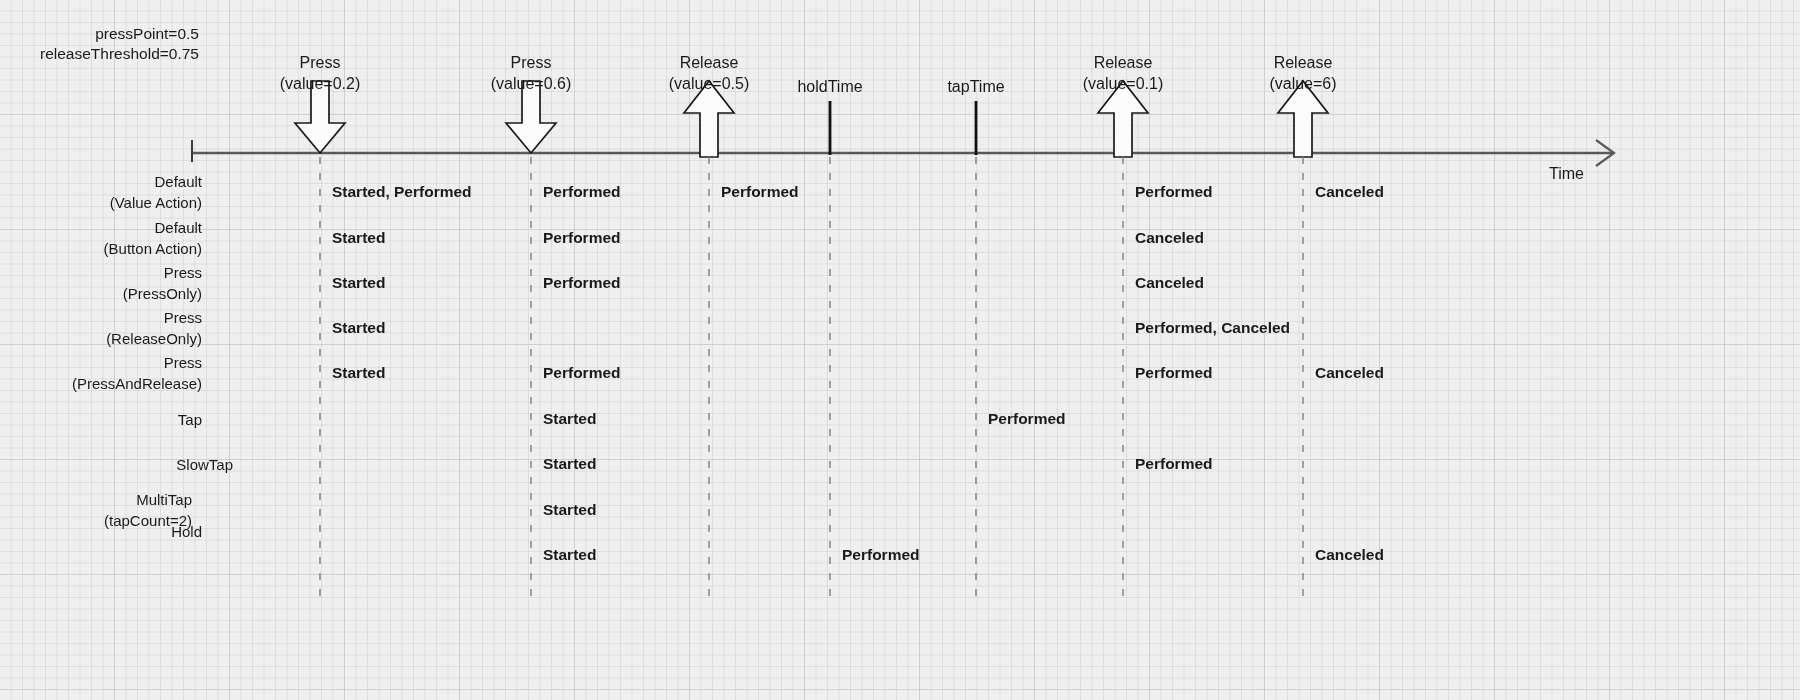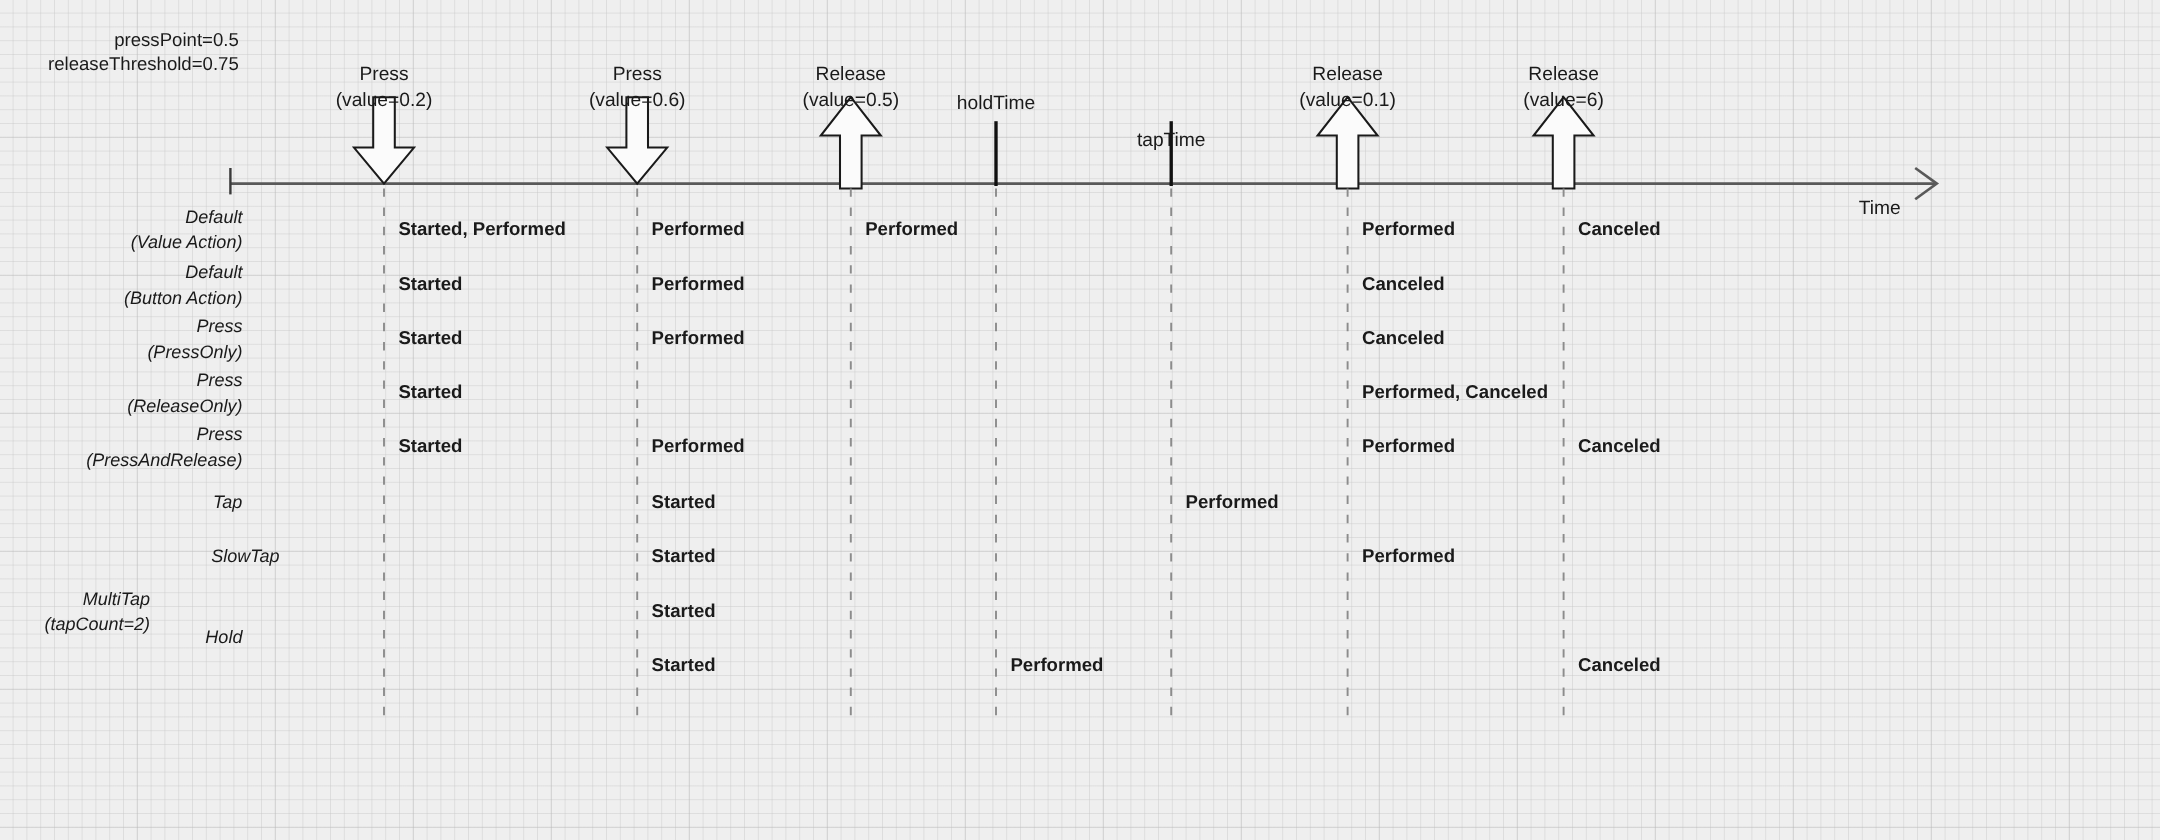--- a/index.html
+++ b/index.html
@@ -35,21 +35,20 @@
   .note div{white-space:nowrap;text-align:right;}
   .evt-label{
     font-size:16px;line-height:21px;text-align:center;
     transform:translateX(-50%);
   }
   .evt-label div{white-space:nowrap;}
   .axis-label{font-size:16px;left:1549px;top:165px;}
   .row-label{
     font-size:15px;line-height:21px;text-align:right;
     transform:translateY(-50%);
-    font-style:italic;
   }
   .cell{
     font-size:15.5px;transform:translateY(-50%);font-weight:bold;
   }
   svg{position:absolute;left:0;top:0;overflow:visible;}
 </style>
 </head>
 <body>
 
 <div id="grid"></div>
@@ -90,21 +89,21 @@
         <div>Press</div>
         <div>(value=0.6)</div>
       </div>
       <div class="txt evt-label" style="left: 709px; top: 52px;">
         <div>Release</div>
         <div>(value=0.5)</div>
       </div>
       <div class="txt evt-label" style="left: 830px; top: 76px;">
         <div>holdTime</div>
       </div>
-      <div class="txt evt-label" style="left: 976px; top: 76px; margin-top: 31px;">
+      <div class="txt evt-label" style="left: 976px; top: 76px;">
         <div>tapTime</div>
       </div>
       <div class="txt evt-label" style="left: 1123px; top: 52px;">
         <div>Release</div>
         <div>(value=0.1)</div>
       </div>
       <div class="txt evt-label" style="left: 1303px; top: 52px;">
         <div>Release</div>
         <div>(value=6)</div>
       </div>
@@ -132,21 +131,21 @@
       <div class="txt row-label" style="right: 1598px; top: 373px;">
         <div>Press</div>
         <div>(PressAndRelease)</div>
       </div>
       <div class="txt row-label" style="right: 1598px; top: 419px;">
         <div>Tap</div>
       </div>
       <div class="txt row-label" style="right: 1567px; top: 464px;">
         <div>SlowTap</div>
       </div>
-      <div class="txt row-label" style="right: 1675px; top: 510px;">
+      <div class="txt row-label" style="right: 1608px; top: 510px;">
         <div>MultiTap</div>
         <div>(tapCount=2)</div>
       </div>
       <div class="txt row-label" style="right: 1598px; top: 531px;">
         <div>Hold</div>
       </div>
     </div>
 
   <div id="row-cells">
       <div class="txt cell" style="left: 332px; top: 192px;">Started, Performed</div>

